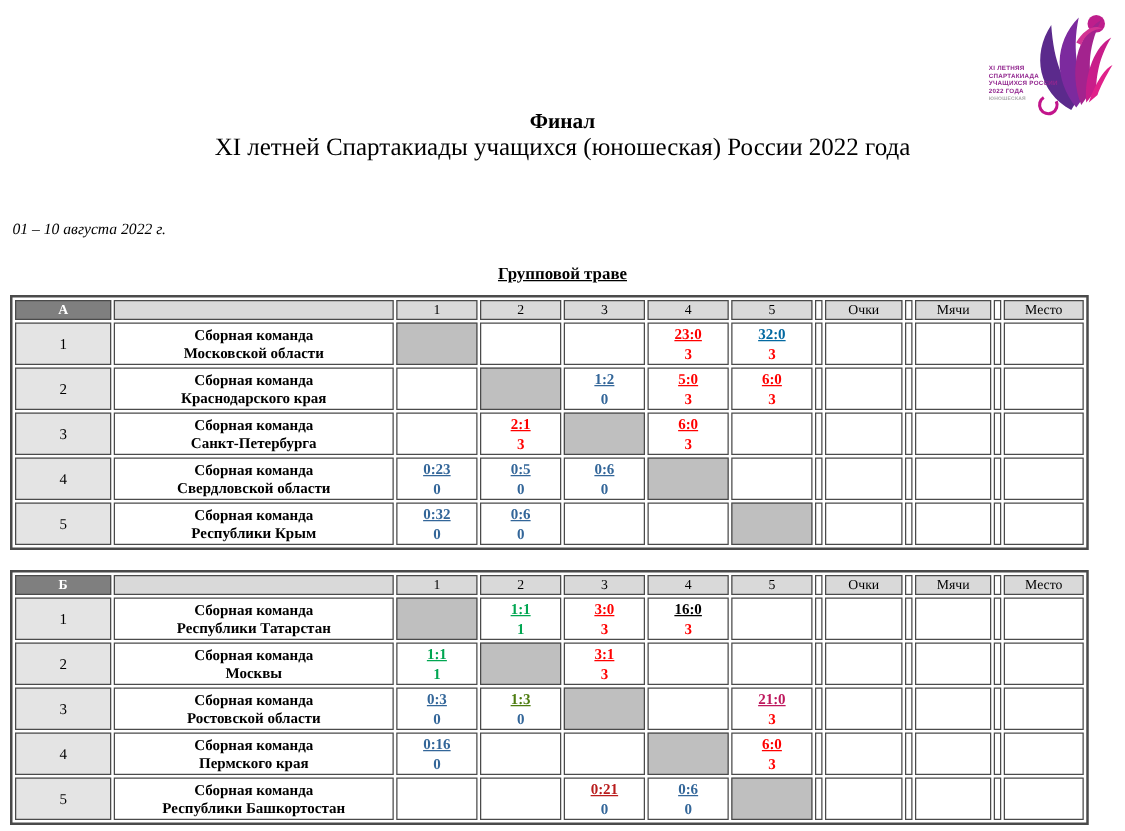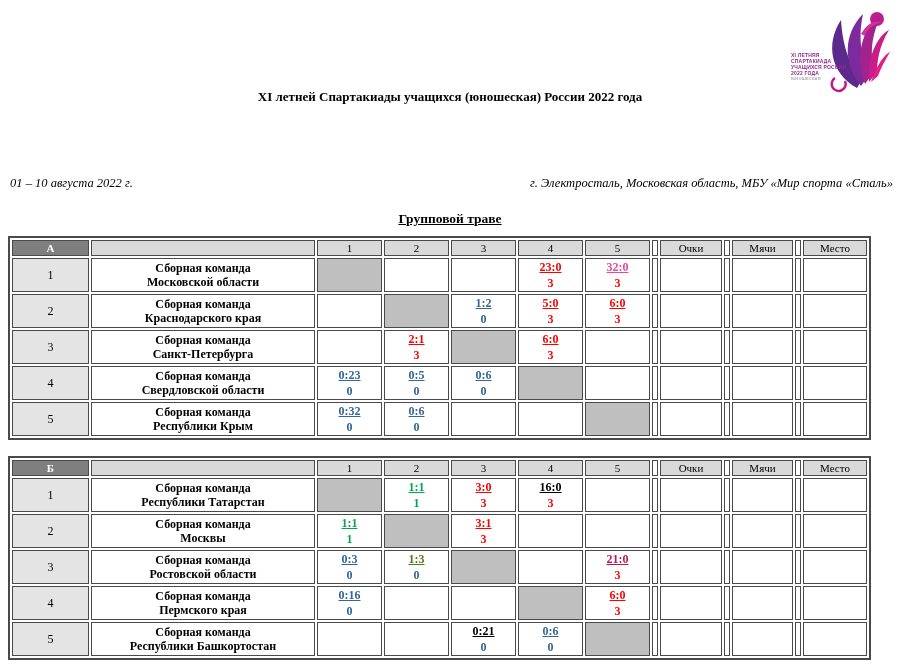--- a/index.html
+++ b/index.html
@@ -23,21 +23,21 @@
   .flag .f-blue{top:4px;left:2px;background:#1356A5;}
   .green-bar{position:absolute;left:0;top:58px;width:114px;height:6px;background:#2EB050;}
   .logo-right{position:absolute;right:9px;top:6px;width:100px;height:92px;}
   .logo-right svg{position:absolute;right:0;top:0;width:72px;height:92px;}
   .logo-lines{position:absolute;left:0;top:46px;width:58px;z-index:2;
     font-family:"Liberation Sans",sans-serif;font-weight:bold;color:#92278F;
     font-size:5px;line-height:6px;letter-spacing:.2px;}
   .logo-lines .dim{color:#aaa;font-size:4px;}
   .titles{position:absolute;left:0;right:0;top:86px;text-align:center;}
   .t1{font-size:17px;font-weight:bold;line-height:21px;}
-  .t2{font-size:13px;font-weight:bold;line-height:22px;}
+  .t2{font-size:20px;font-weight:normal;line-height:22px;}
   
   .info-line{display:flex;justify-content:space-between;align-items:baseline;
     font-style:italic;font-size:12.5px;padding:0 7px 0 10px;margin-top:8px;}
   
   .section-title{text-align:center;font-weight:bold;text-decoration:underline;
     font-size:13.5px;margin-top:20px;}
   
   .groups{margin:9px 0 0 8px;}
   table.gt{border-collapse:separate;border-spacing:2px;background:#fff;
     border:2px solid #4a4a4a;table-layout:fixed;margin-bottom:16px;}
@@ -73,27 +73,27 @@
     <div class="logo-lines">
       <div>XI ЛЕТНЯЯ</div>
       <div>СПАРТАКИАДА</div>
       <div>УЧАЩИХСЯ РОССИИ</div>
       <div>2022 ГОДА</div>
       <div class="dim">ЮНОШЕСКАЯ</div>
     </div>
   </div>
 
   <div class="titles">
+    <div class="t1">Финал</div>
     <div class="t2">XI летней Спартакиады учащихся (юношеская) России 2022 года</div>
   </div>
 </header>
 
 <div class="info-line">
   <span>01 – 10 августа 2022 г.</span>
-  <span>г. Электросталь, Московская область, МБУ «Мир спорта «Сталь»</span>
 </div>
 
 <div class="section-title">Групповой траве</div>
 
 <div class="groups">
     <table class="gt">
       <colgroup>
         <col style="width: 77px;">
         <col style="width: 224px;">
         <col style="width: 65px;">
@@ -133,21 +133,21 @@
             <div>Московской области</div>
           </td>
           <td class="diag"></td>
           <td class="res"></td>
           <td class="res"></td>
           <td class="res">
             <a class="score" style="color: rgb(255, 0, 0);">23:0</a>
             <div class="pts" style="color: rgb(255, 0, 0);">3</div>
           </td>
           <td class="res">
-            <a class="score" style="color: #ec4899;">32:0</a>
+            <a class="score" style="color: #0369a1;">32:0</a>
             <div class="pts" style="color: rgb(255, 0, 0);">3</div>
           </td>
           <td class="gap"></td>
           <td class="stat"></td>
           <td class="gap"></td>
           <td class="stat"></td>
           <td class="gap"></td>
           <td class="stat"></td>
         </tr>
         <tr>
@@ -392,21 +392,21 @@
         </tr>
         <tr>
           <td class="num">5</td>
           <td class="team">
             <div>Сборная команда</div>
             <div>Республики Башкортостан</div>
           </td>
           <td class="res"></td>
           <td class="res"></td>
           <td class="res">
-            <a class="score" style="color: #000000;">0:21</a>
+            <a class="score" style="color: #b91c1c;">0:21</a>
             <div class="pts" style="color: rgb(51, 102, 153);">0</div>
           </td>
           <td class="res">
             <a class="score" style="color: rgb(51, 102, 153);">0:6</a>
             <div class="pts" style="color: rgb(51, 102, 153);">0</div>
           </td>
           <td class="diag"></td>
           <td class="gap"></td>
           <td class="stat"></td>
           <td class="gap"></td>

